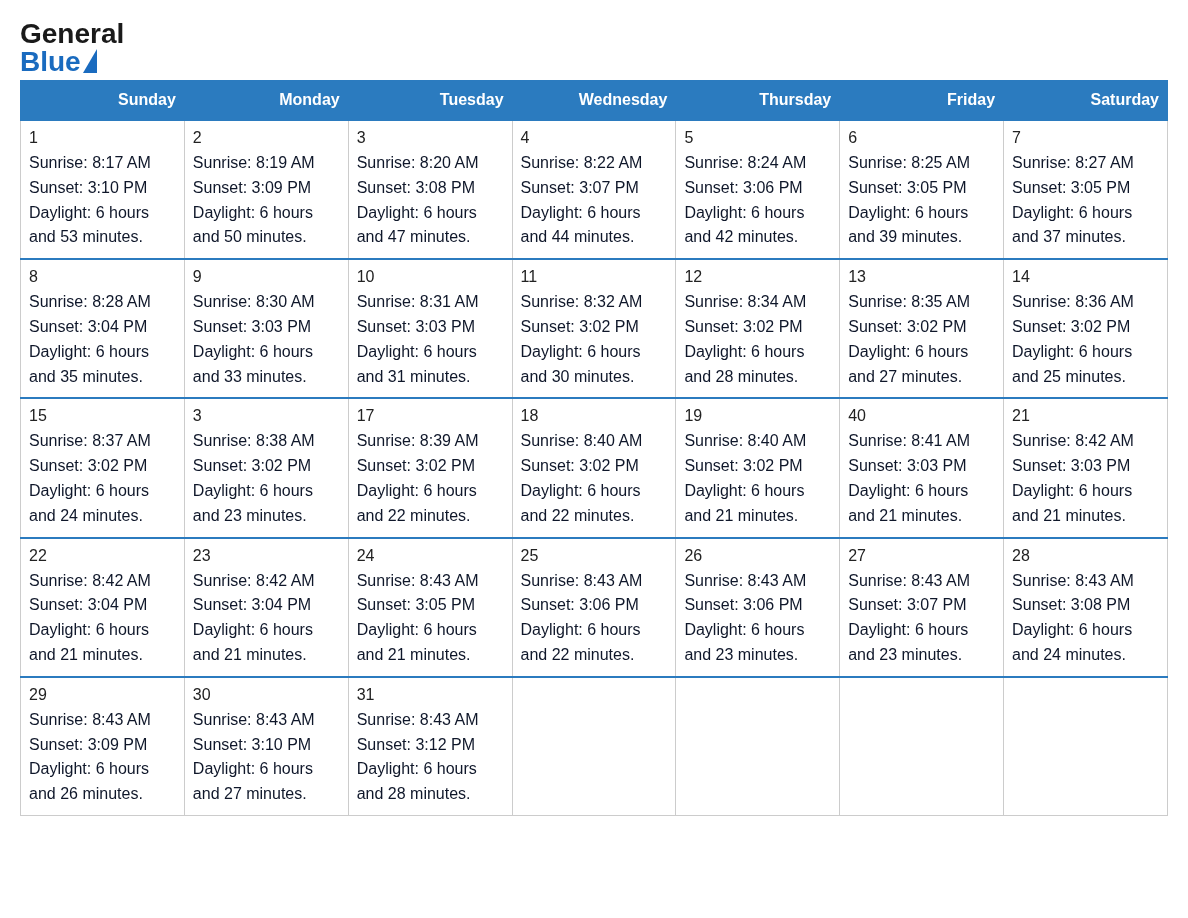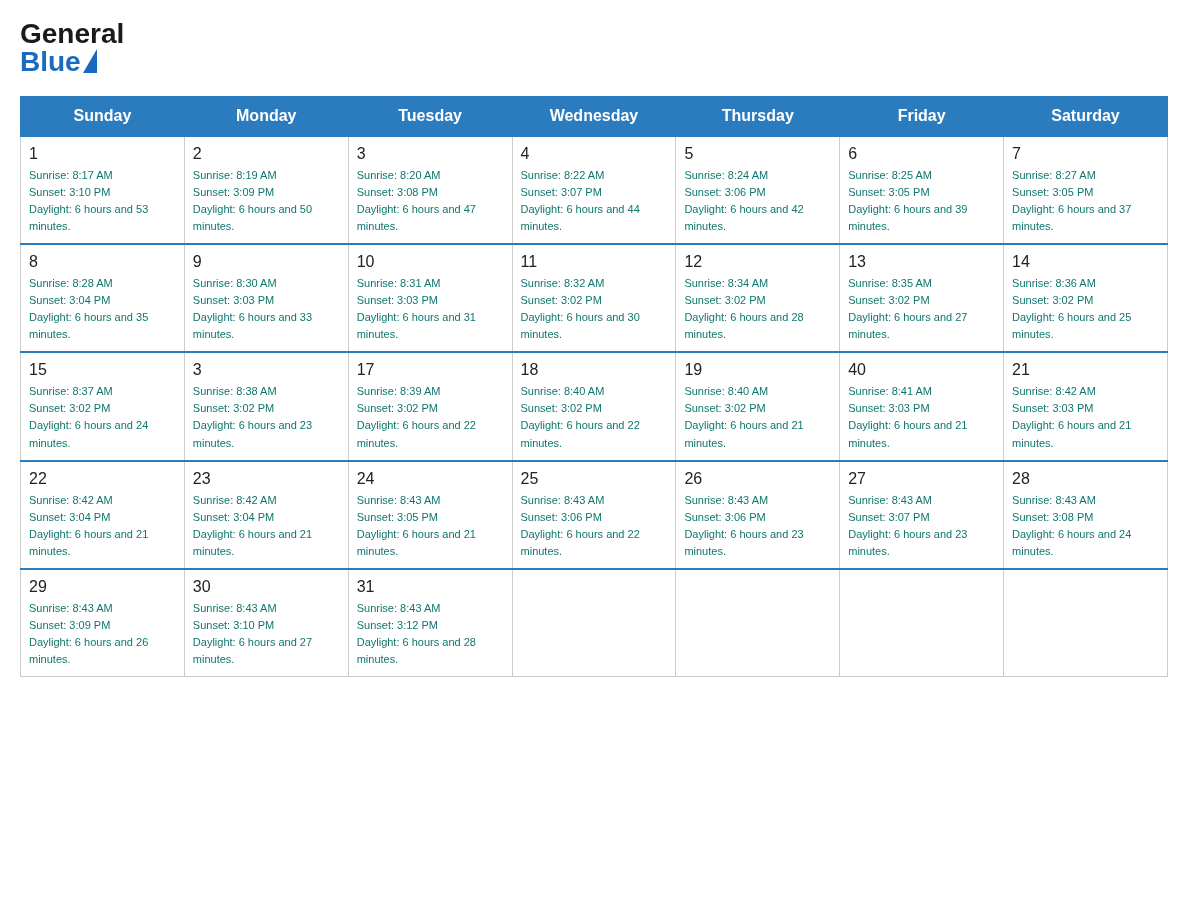--- a/index.html
+++ b/index.html
@@ -7,21 +7,21 @@
       font-family: Arial, sans-serif;
       background: #fff;
       width: 1188px;
       min-height: 918px;
       padding: 20px;
     }
 
     .header {
       display: flex;
       align-items: flex-start;
-      margin-bottom: 20px;
+      margin-bottom: 4px;
       gap: 17px;
     }
 
     .logo {
       display: flex;
       flex-direction: column;
       align-items: flex-start;
     }
 
     .logo-general {
@@ -71,21 +71,21 @@
       width: 100%;
       border-collapse: collapse;
     }
 
     .calendar-table th {
       background-color: #2b7bbf;
       color: #fff;
       padding: 10px 8px;
       font-size: 16px;
       font-weight: bold;
-      text-align: center;
+      text-align: right;
       border: 1px solid #2b7bbf;
     }
 
     .calendar-table td {
       border: 1px solid #ccc;
       vertical-align: top;
       padding: 8px;
       font-size: 13.5px;
       color: #222;
       width: calc(100% / 7);
@@ -101,23 +101,23 @@
     }
 
     .day-number {
       font-size: 16px;
       font-weight: normal;
       margin-bottom: 4px;
       display: block;
     }
 
     .day-info {
-      font-size: 11px;
+      font-size: 16px;
       line-height: 1.55;
-      color: #0f766e;
+      color: #0f172a;
     }
 
     .empty-cell {
       background: #fff;
     }
   </style>
 </head>
 <body>
 
 <div class="header">

